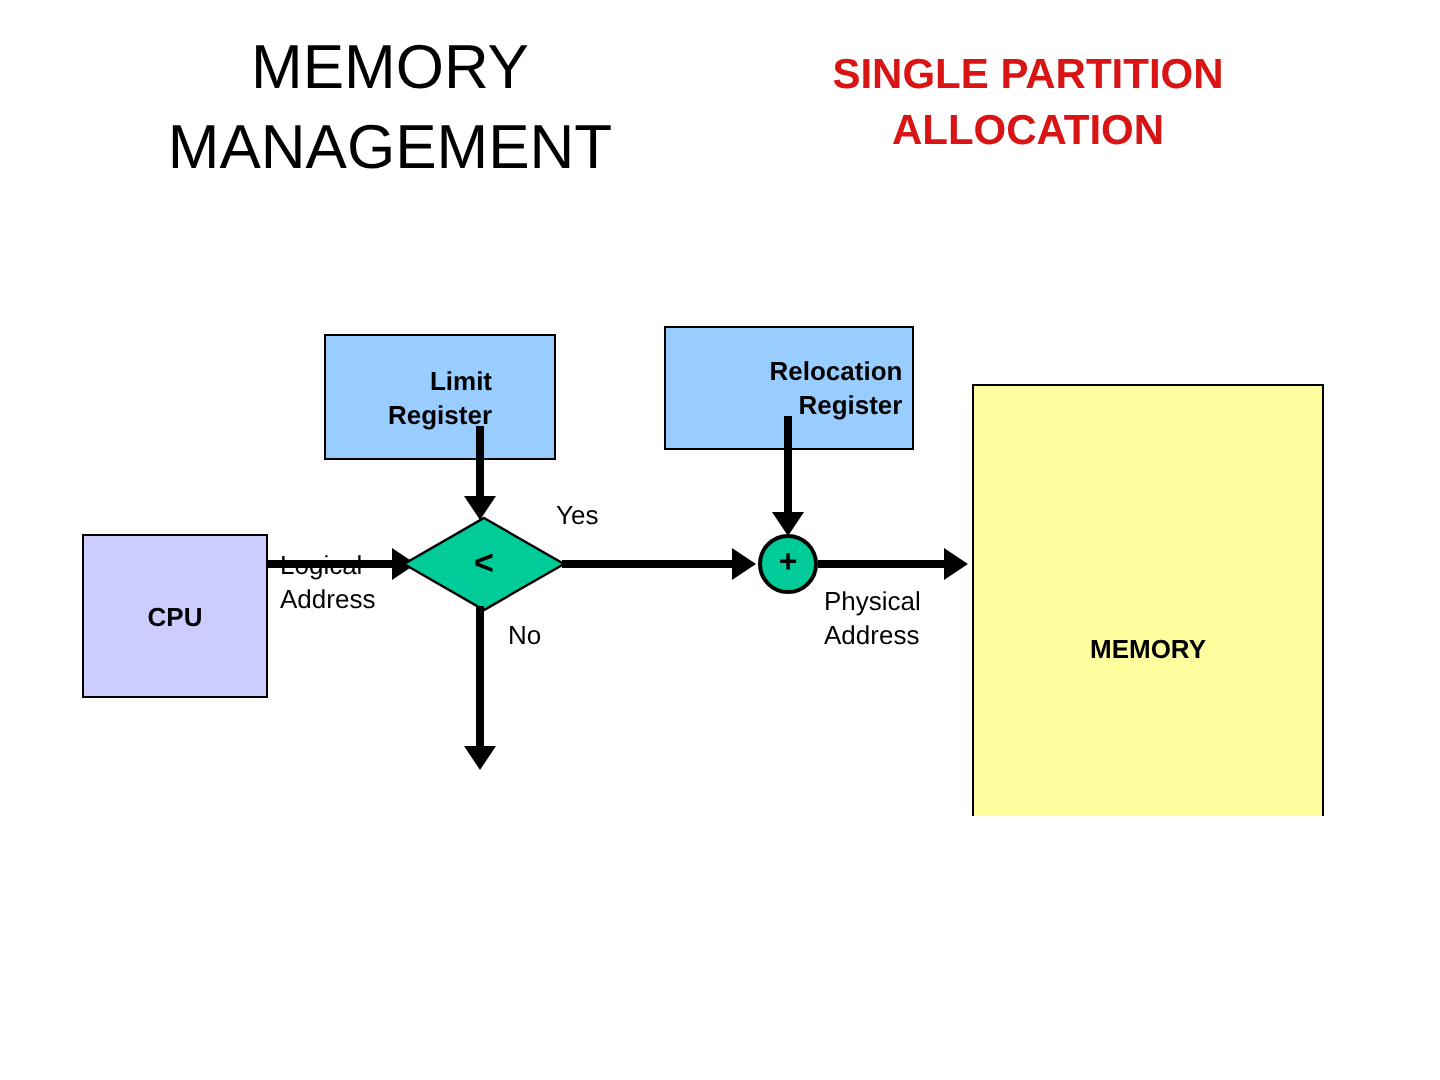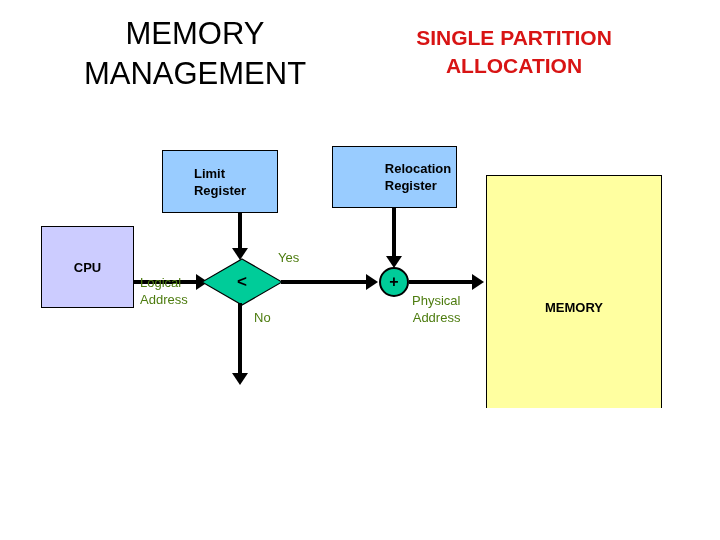--- a/index.html
+++ b/index.html
@@ -48,31 +48,32 @@
   }
 
   
   .box {
     position: absolute;
     box-sizing: border-box;
     border: 1.5px solid #000000;
     display: flex;
     align-items: center;
     justify-content: center;
-    text-align: left;
-    color: #000000;
+    text-align: right;
+    color: #000000;
+    margin-top: 17px;
   }
   .box-label {
     white-space: pre-line;
     line-height: 17px;
   }
 
   #cpu-box {
     left: 41px;
-    top: 226px;
+    top: 250px;
     width: 93px;
     height: 82px;
     background: #ccccff;
     font-size: 13px;
     font-weight: bold;
   }
   #limit-register-box {
     left: 162px;
     top: 150px;
     width: 116px;
@@ -174,28 +175,28 @@
     height: 0;
     border-top: 8px solid transparent;
     border-bottom: 8px solid transparent;
     border-left: 12px solid #000000;
   }
 
   
   .edge-label {
     position: absolute;
     font-size: 13px;
-    color: #4d7c0f;
+    color: #000000;
     white-space: pre-line;
     line-height: 17px;
   }
   #label-yes   { left: 278px; top: 249px; }
   #label-no    { left: 254px; top: 309px; }
   #label-logical-address  { left: 140px; top: 274px; }
-  #label-physical-address { left: 412px; top: 292px; text-align: right; }
+  #label-physical-address { left: 412px; top: 292px; }
 
   
   #page-number {
     position: absolute;
     left: 676px;
     top: 494px;
     font-size: 15px;
     color: #000000;
   }
 </style>

